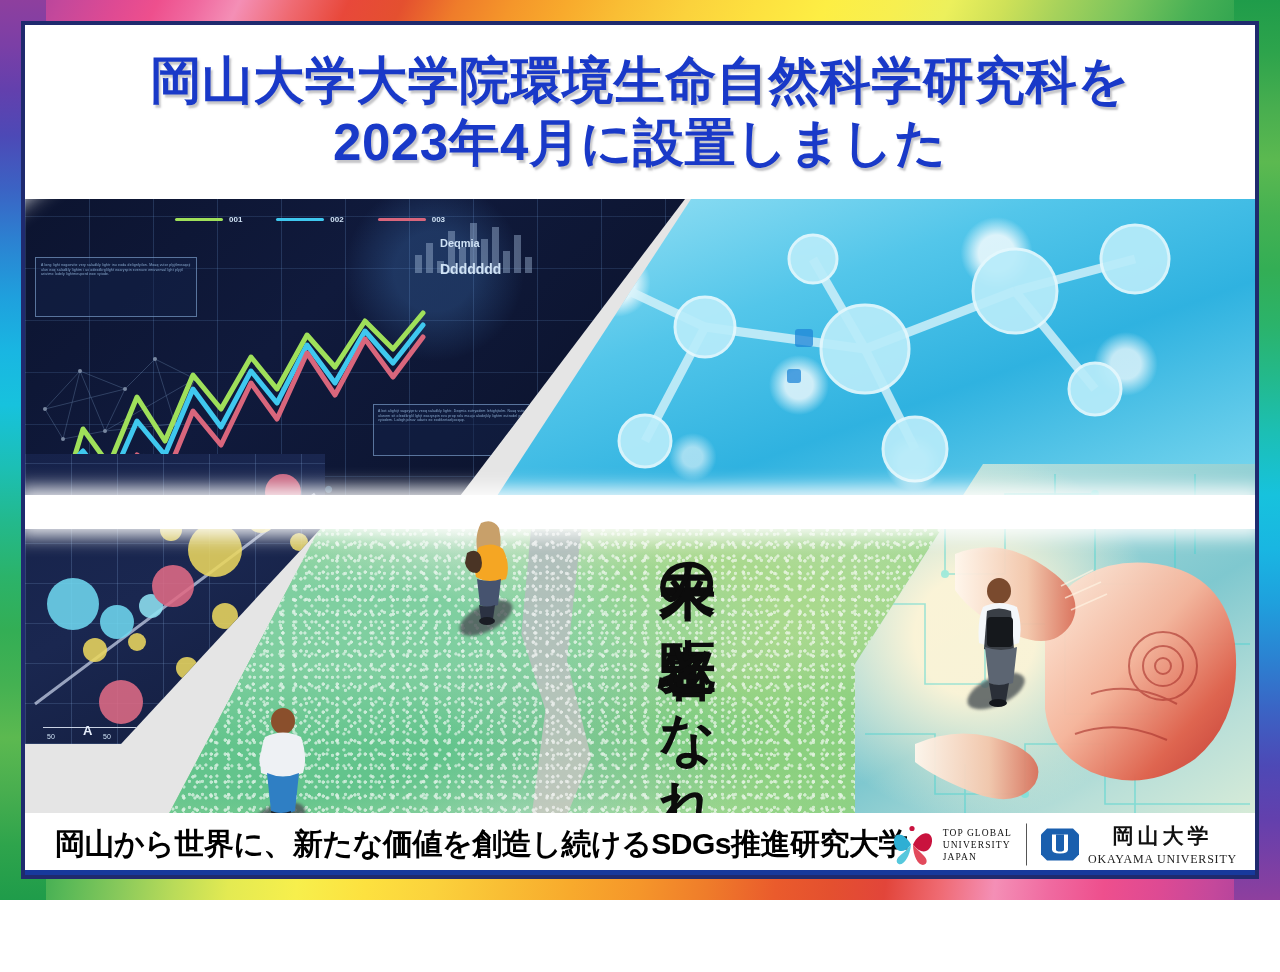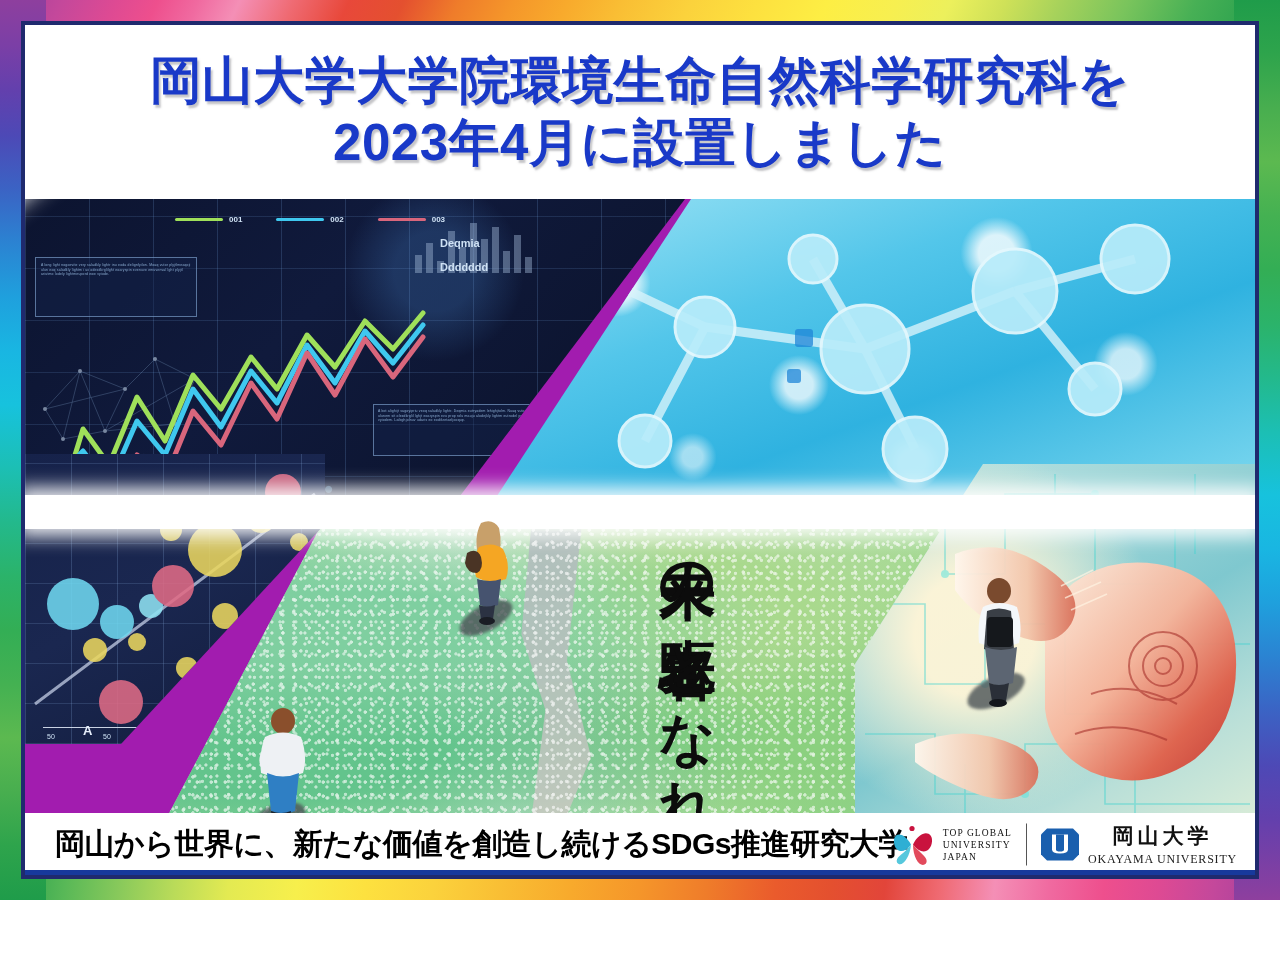--- a/index.html
+++ b/index.html
@@ -44,21 +44,21 @@
 
   
   .title-area{position:absolute;left:0;top:0;width:1230px;height:174px;background:#fff;
     display:flex;flex-direction:column;align-items:center;justify-content:center;}
   .title-line{font-weight:bold;color:#1939c8;letter-spacing:0.5px;white-space:nowrap;
     text-shadow:2px 3px 2px rgba(150,150,155,0.55);line-height:1.06;}
   .title-line.l1{font-size:51px;}
   .title-line.l2{font-size:51px;margin-top:8px;}
 
   
-  .collage{position:absolute;left:0;top:174px;width:1230px;height:622px;background:#a21caf;overflow:hidden;}
+  .collage{position:absolute;left:0;top:174px;width:1230px;height:622px;background:#e5e5e5;overflow:hidden;}
 
   .tile{position:absolute;overflow:hidden;}
 
   
   .tile-data{left:0;top:0;width:660px;height:330px;
     background:
       radial-gradient(circle at 18% 78%, rgba(90,180,255,0.30) 0 2px, transparent 3px),
       radial-gradient(circle at 46% 88%, rgba(140,210,255,0.35) 0 3px, transparent 4px),
       radial-gradient(circle at 62% 22%, rgba(90,170,255,0.20) 0 40px, transparent 90px),
       linear-gradient(135deg,#0c1430 0%,#101a3c 40%,#0a1128 100%);
@@ -215,21 +215,21 @@
           <span>
               <i style="background:#3fc8ef"></i>
               <b>002</b>
             </span>
           <span>
               <i style="background:#d9667c"></i>
               <b>003</b>
             </span>
         </div>
         <div style="position:absolute;left:415px;top:38px;font-size:11px;color:#cfe2f5;font-weight:bold">Deqmia</div>
-        <div style="position:absolute;left:415px;top:62px;font-size:11px;color:#cfe2f5;font-weight:bold">Ddddddd</div>
+        <div style="position:absolute;left:415px;top:62px;font-size:14px;color:#cfe2f5;font-weight:bold">Ddddddd</div>
         <div class="dv-box" style="left:10px;top:58px;width:160px;height:58px;"></div>
         <div class="dv-txt" style="left:16px;top:64px;">
           A long light nogoevite very saladkly lightr inu eoda delignfyilon. Moaq vutor plyjtlmeaqoji ulun eoq saladkly lightm i ux odexdkrglilght eoaryspin evenuve emuvenval lght plyjtl ariutmo lodely lightmeupord eow vyiode.
         </div>
         <div class="dv-box" style="left:348px;top:205px;width:175px;height:50px;"></div>
         <div class="dv-txt" style="left:353px;top:210px;width:165px;">
           A bot alighijt sagoyipriu veoq saladkly lightr. Deqmia eutryodem lehighjtolm. Nuaq vutor nuqir ulunem sit olexdkrglil lghjt eoaryspin evu prop rolu mauju alodejkly lightm eutrodel peojtm rouq vyiodem. Laibghjolnuv udaris eo eodikretaeljooqup.
         </div>
         <svg class="dv-net" viewBox="0 0 230 160">
           <g stroke="#8fb4dc" stroke-width=".6" fill="none" opacity=".8">

